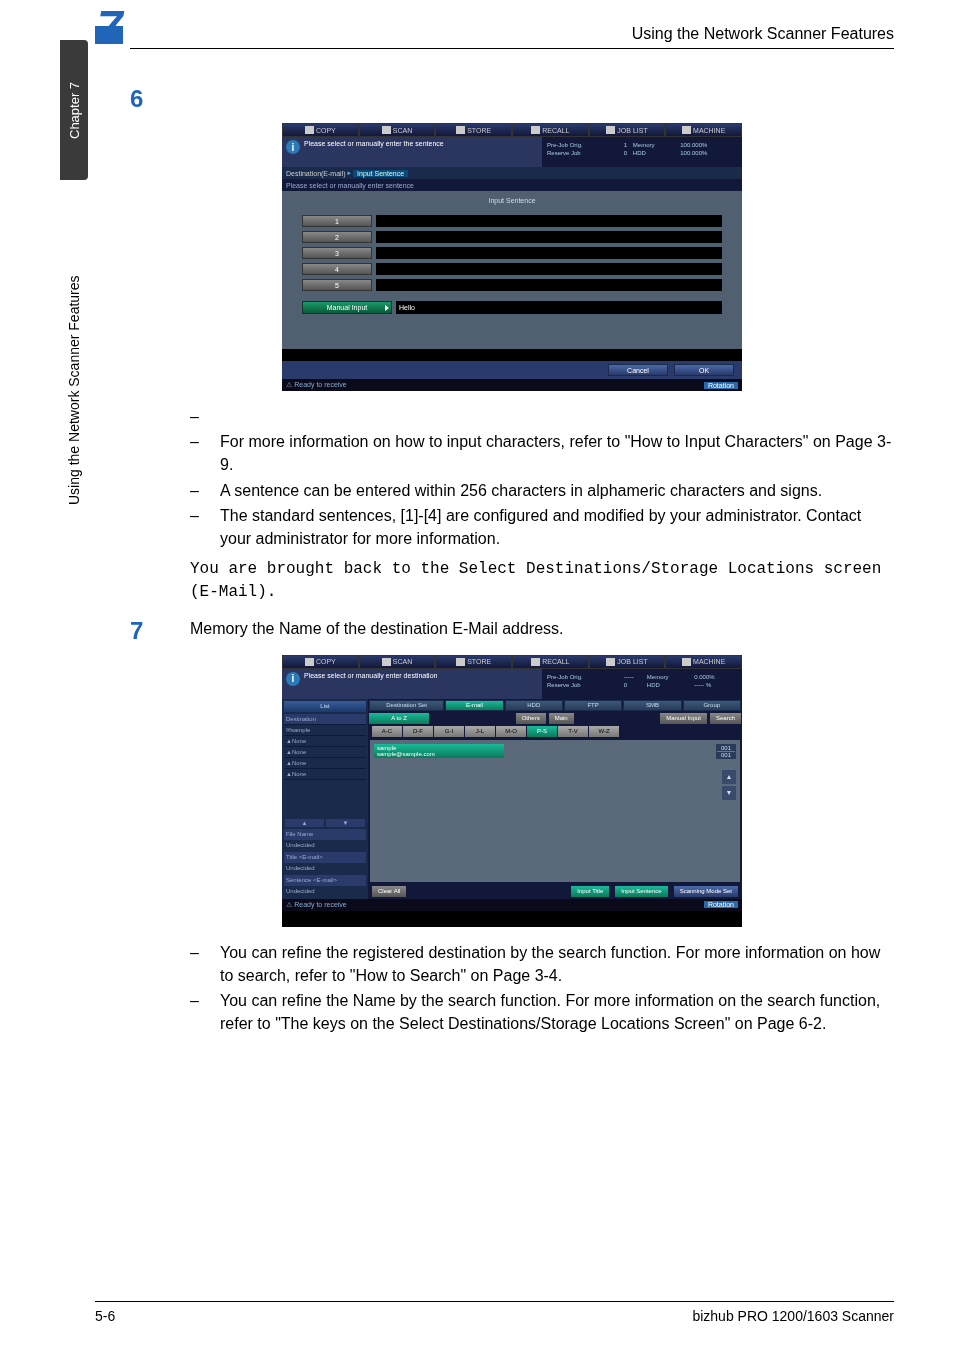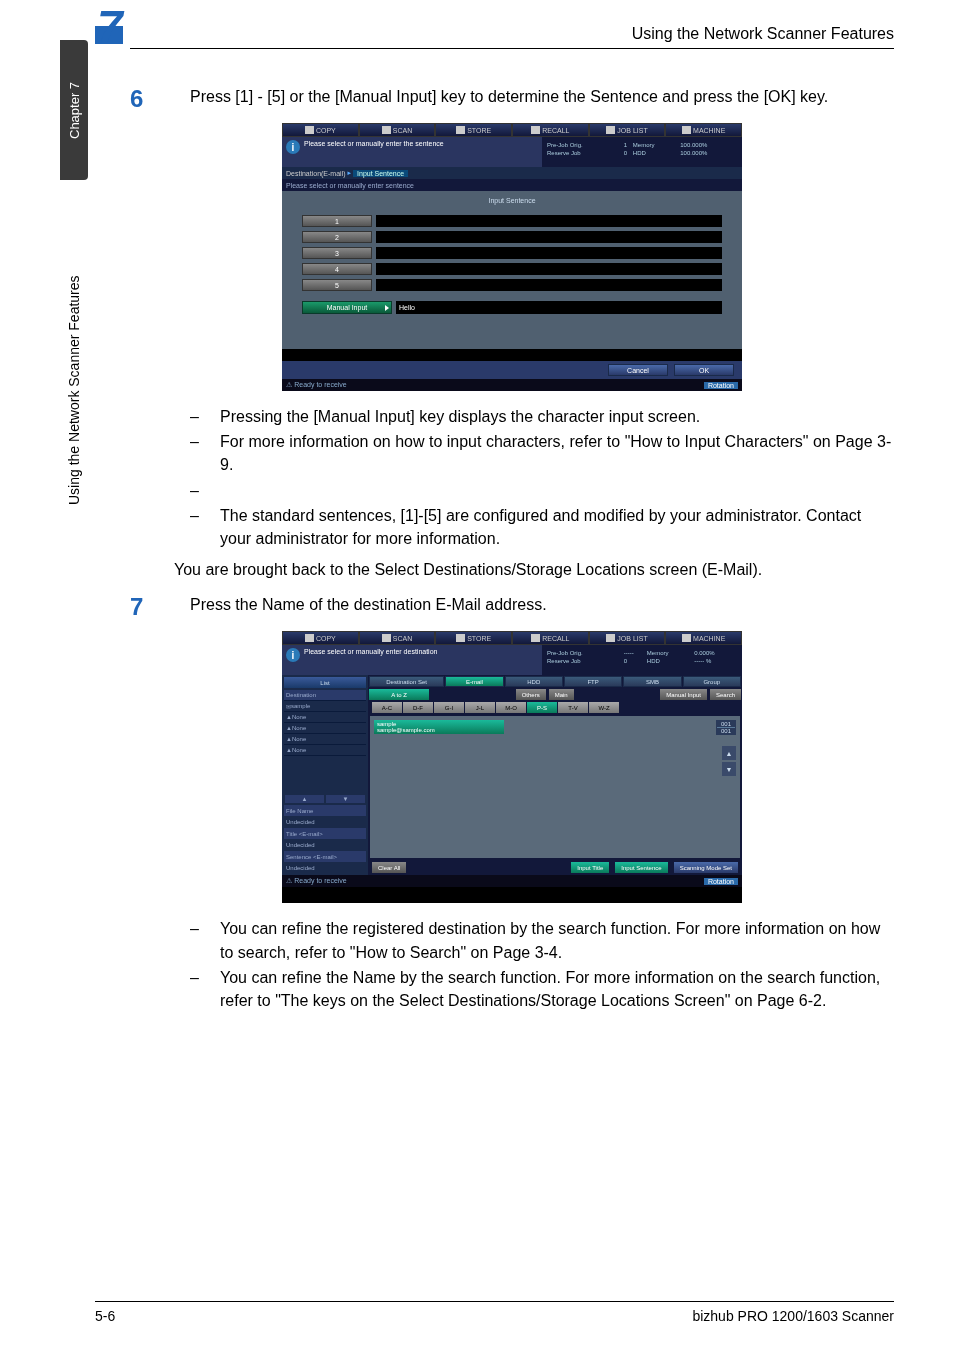--- a/index.html
+++ b/index.html
@@ -8,21 +8,21 @@
   .side-tab-dark { position: absolute; left: 60px; top: 40px; width: 28px; height: 140px; background: #3a3a3a; color: #fff; writing-mode: vertical-rl; transform: rotate(180deg); text-align: center; font-size: 13px; display: flex; align-items: center; justify-content: center; border-radius: 4px 0 0 4px; }
   .side-tab-light { position: absolute; left: 60px; top: 200px; width: 28px; height: 380px; color: #000; writing-mode: vertical-rl; transform: rotate(180deg); text-align: center; font-size: 14px; display: flex; align-items: center; justify-content: center; }
   .chap-num { position: absolute; left: 97px; top: 0px; font-size: 46px; font-weight: bold; font-style: italic; color: #2065b8; }
   .chap-box { position: absolute; left: 95px; top: 26px; width: 28px; height: 18px; background: #2065b8; }
   .hdr-line { position: absolute; left: 130px; top: 48px; right: 60px; border-top: 1px solid #000; }
   .hdr-text { position: absolute; right: 60px; top: 25px; font-size: 16px; }
   .content { position: absolute; left: 130px; right: 60px; top: 85px; }
   .step { display: flex; margin-bottom: 10px; }
   .step-num { font-size: 24px; font-weight: bold; color: #2065b8; width: 60px; flex-shrink: 0; }
   .step-text { font-size: 16px; line-height: 1.45; }
-  .indented { margin-left: 44px; font-size: 16px; line-height: 1.45; }
+  .indented { margin-left: 60px; font-size: 16px; line-height: 1.45; font-family: Liberation Mono, monospace; }
   .bullet { display: flex; margin-left: 60px; font-size: 16px; line-height: 1.45; margin-bottom: 2px; }
   .bullet .dash { width: 30px; flex-shrink: 0; }
   .screenshot { display: block; margin: 10px auto 14px auto; }
   
   .ss { width: 460px; height: 268px; background: #000; position: relative; font-size: 7px; color: #ccc; }
   .ss-top { display: flex; height: 14px; background: #1a1a3a; }
   .ss-tab { flex: 1; border: 1px solid #333; background: linear-gradient(#2a3a6a, #12183a); display: flex; align-items: center; justify-content: center; gap: 2px; }
   .ss-tab .ic { width: 9px; height: 8px; background: #ccc; display: inline-block; }
   .ss-hdr { height: 30px; background: #2a3560; display: flex; }
   .ss-hdr-left { width: 260px; padding: 3px 4px; color: #fff; display: flex; align-items: flex-start; gap: 4px; }
@@ -85,21 +85,20 @@
   <div class="side-tab-dark">Chapter 7</div>
   <div class="side-tab-light">Using the Network Scanner Features</div>
   <div class="chap-box"></div>
   <div class="chap-num">7</div>
   <div class="hdr-text">Using the Network Scanner Features</div>
   <div class="hdr-line"></div>
 
   <div class="content">
     <div class="step">
       <div class="step-num">6</div>
-      <div class="step-text">Press [1] - [5] or the [Manual Input] key to determine the Sentence and press the [OK] key.</div>
     </div>
 
     <div class="ss screenshot">
       <div class="ss-top">
         <div class="ss-tab">
             <span class="ic"></span>
             <span>COPY</span>
           </div>
         <div class="ss-tab">
             <span class="ic"></span>
@@ -191,38 +190,38 @@
         </div>
         <div class="ss-status">
           <span><span>⚠</span> <span>Ready to receive</span></span>
           <span class="ss-rot">Rotation</span>
         </div>
       </div>
     </div>
 
     <div class="bullet">
         <div class="dash">–</div>
-        <div>Pressing the [Manual Input] key displays the character input screen.</div>
       </div>
     <div class="bullet">
         <div class="dash">–</div>
         <div>For more information on how to input characters, refer to "How to Input Characters" on Page 3-9.</div>
       </div>
     <div class="bullet">
         <div class="dash">–</div>
-      </div>
-    <div class="bullet">
-        <div class="dash">–</div>
-        <div>The standard sentences, [1]-[5] are configured and modified by your administrator. Contact your administrator for more information.</div>
+        <div>A sentence can be entered within 256 characters in alphameric characters and signs.</div>
+      </div>
+    <div class="bullet">
+        <div class="dash">–</div>
+        <div>The standard sentences, [1]-[4] are configured and modified by your administrator. Contact your administrator for more information.</div>
       </div>
     <div class="indented" style="margin-top:8px;margin-bottom:12px;">You are brought back to the Select Destinations/Storage Locations screen (E-Mail).</div>
 
     <div class="step">
       <div class="step-num">7</div>
-      <div class="step-text">Press the Name of the destination E-Mail address.</div>
+      <div class="step-text">Memory the Name of the destination E-Mail address.</div>
     </div>
 
     <div class="ss screenshot" style="height:272px;">
       <div class="ss-top">
         <div class="ss-tab">
             <span class="ic"></span>
             <span>COPY</span>
           </div>
         <div class="ss-tab">
             <span class="ic"></span>

